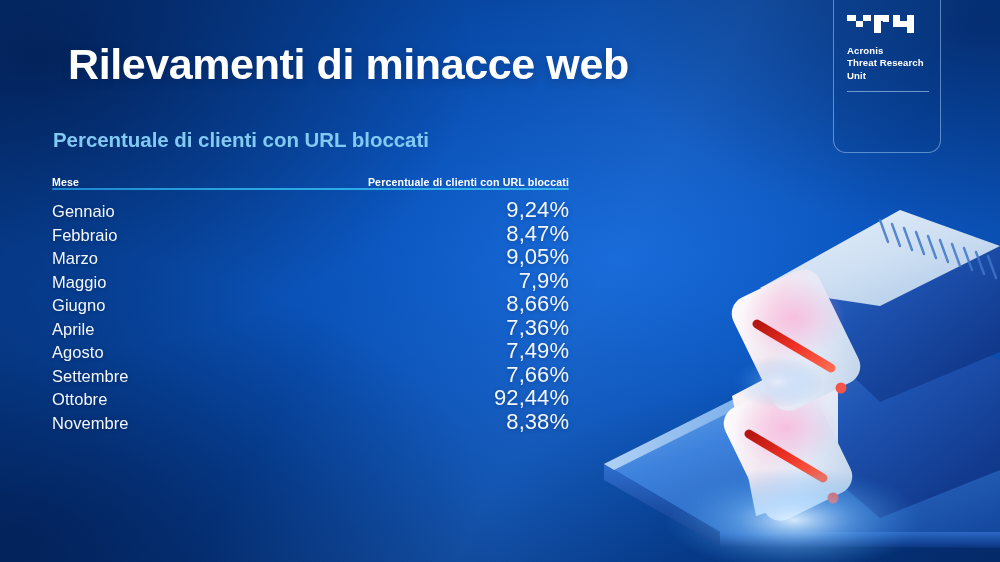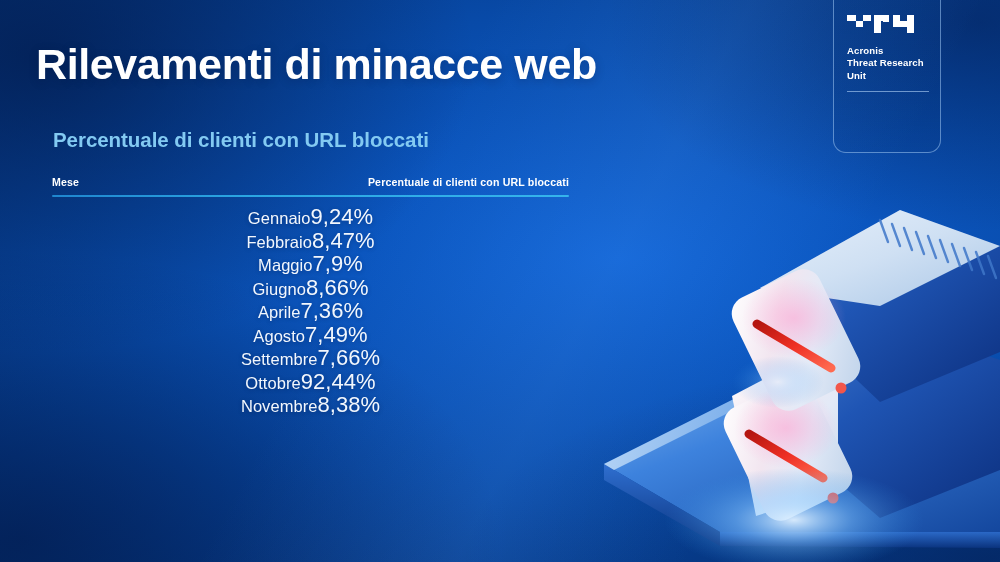--- a/index.html
+++ b/index.html
@@ -42,44 +42,44 @@
   .tru-logo { width:74px; height:22px; display:block; margin-bottom:10px; }
   .badge-org {
     color:#ffffff; font-size:9.6px; font-weight:bold; line-height:12.4px;
     letter-spacing:.1px;
   }
   .badge-rule { height:1px; background:rgba(175,208,246,.62); margin:9px 0 8px 0; }
   .badge-note { color:#e8f1fd; font-size:9.6px; line-height:12.6px; letter-spacing:.05px; }
 
   
   #title {
-    position:absolute; left:36px; top:42px;
+    position:absolute; left:68px; top:42px;
     color:#ffffff; font-size:43px; font-weight:bold;
     letter-spacing:-.4px; line-height:1.06;
     text-shadow:0 2px 10px rgba(0,20,60,.28);
   }
   #subtitle {
     position:absolute; left:53px; top:128px;
     color:#83caf2; font-size:20.5px; font-weight:bold; letter-spacing:-.05px;
   }
 
   
   #table { position:absolute; left:52px; top:176px; width:517px; }
-  .thead { display:flex; justify-content:space-between; align-items:flex-end; padding-bottom:7px; }
+  .thead { display:flex; justify-content:space-between; align-items:flex-end; padding-bottom:0; }
   .th {
     color:#ffffff; font-size:10.6px; font-weight:bold; letter-spacing:.15px;
   }
   .divider {
     height:2px; width:100%;
     background:linear-gradient(90deg,#1f86cf 0%, #2ba6e2 38%, #35b4ec 100%);
     border-radius:1px; margin-bottom:7px;
   }
   .rows { display:block; }
   .row {
-    display:flex; justify-content:center; align-items:baseline;
+    display:flex; justify-content:space-between; align-items:baseline;
     height:23.5px;
   }
   .cell-month {
     color:#f2f7fd; font-size:16.5px; letter-spacing:.05px;
     text-shadow:0 1px 4px rgba(0,18,55,.30);
   }
   .cell-value {
     color:#f2f7fd; font-size:22px; letter-spacing:.05px;
     text-shadow:0 1px 4px rgba(0,18,55,.30);
   }
@@ -225,20 +225,24 @@
   <div class="rows" id="table-rows">
       <div class="row">
         <span class="cell-month">Gennaio</span>
         <span class="cell-value">9,24%</span>
       </div>
       <div class="row">
         <span class="cell-month">Febbraio</span>
         <span class="cell-value">8,47%</span>
       </div>
       <div class="row">
+        <span class="cell-month">Marzo</span>
+        <span class="cell-value">9,05%</span>
+      </div>
+      <div class="row">
         <span class="cell-month">Maggio</span>
         <span class="cell-value">7,9%</span>
       </div>
       <div class="row">
         <span class="cell-month">Giugno</span>
         <span class="cell-value">8,66%</span>
       </div>
       <div class="row">
         <span class="cell-month">Aprile</span>
         <span class="cell-value">7,36%</span>

